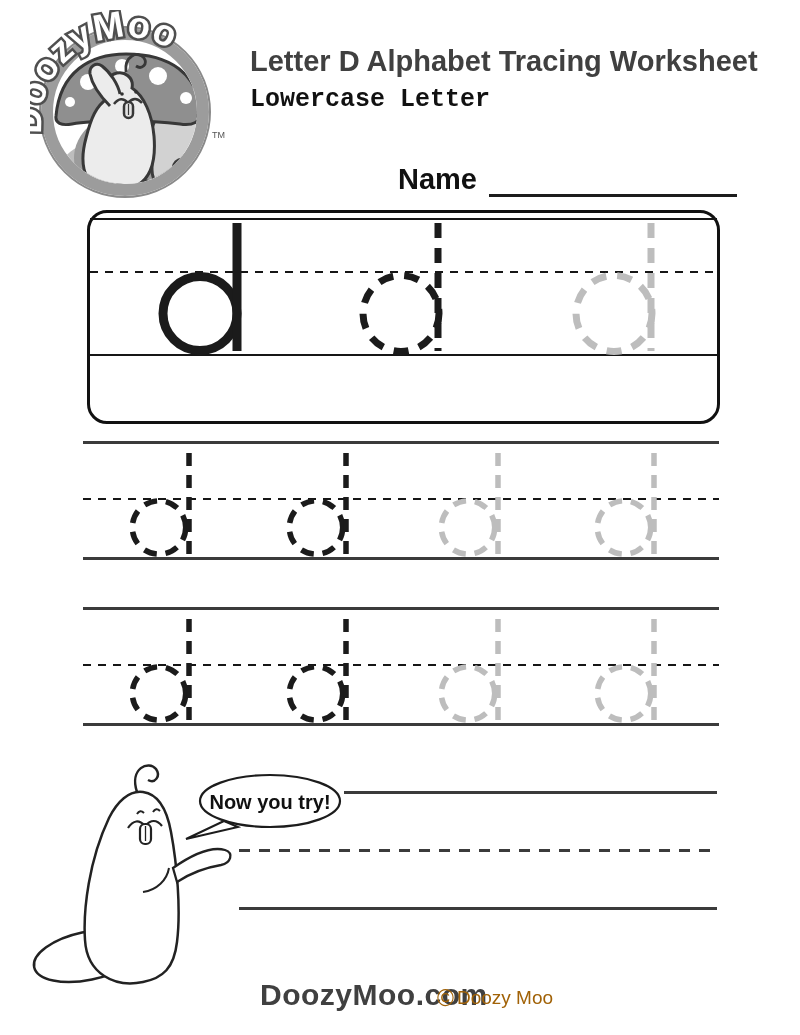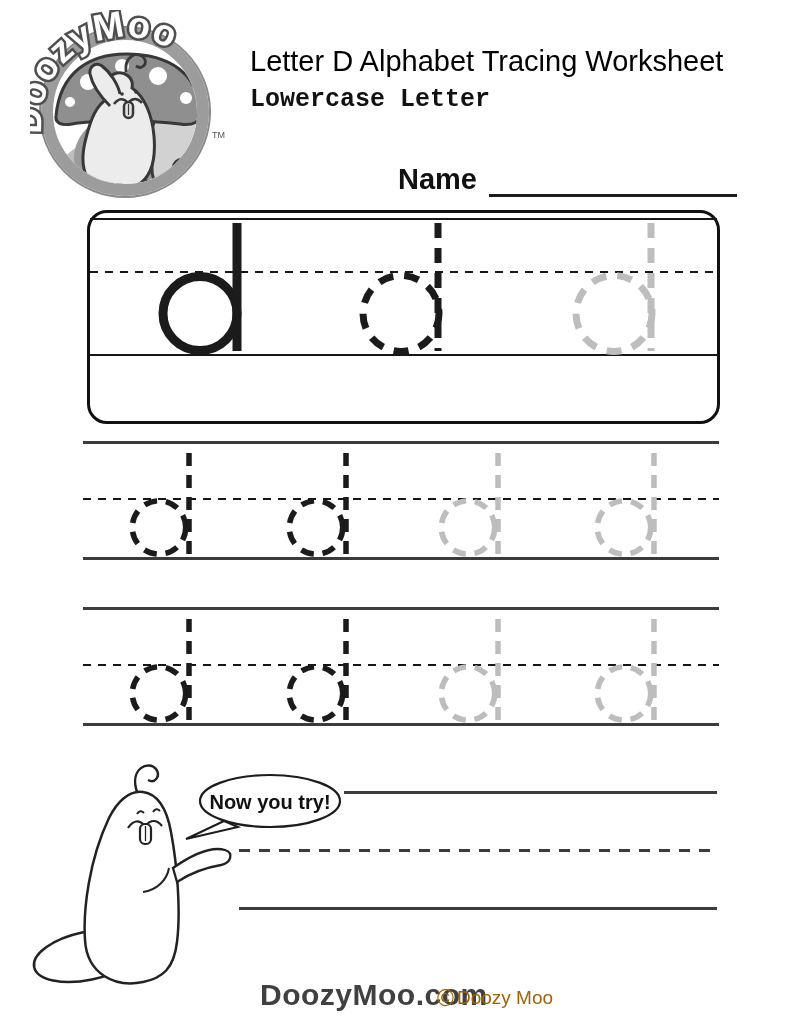--- a/index.html
+++ b/index.html
@@ -3,21 +3,21 @@
 <meta charset="utf-8">
 <style>
   html,body{margin:0;padding:0;background:#e8e8e8;}
   .page{
     position:relative;width:800px;height:1035px;background:#ffffff;
     font-family:"Liberation Sans", sans-serif;overflow:hidden;margin:0 auto;
   }
   
   .logo{position:absolute;left:30px;top:10px;width:195px;height:195px;}
   .title-block{position:absolute;left:250px;top:46px;width:520px;}
-  .title{font-size:29px;font-weight:400;color:#000000;line-height:1.1;}
+  .title{font-size:29px;font-weight:700;color:#404040;line-height:1.1;}
   .subtitle{font-size:25px;font-weight:700;color:#111;margin-top:7px;font-family:Liberation Mono, monospace;}
   .name-label{position:absolute;left:398px;top:163px;font-size:29px;font-weight:700;color:#111;}
   .name-line{position:absolute;left:489px;top:194px;width:248px;height:3px;background:#1c1c1c;}
 
   
   .example-box{
     position:absolute;left:87px;top:210px;width:633px;height:214px;
     border:3px solid #111;border-radius:20px;box-sizing:border-box;background:#fff;
   }
   .box-topline{position:absolute;left:0;top:5px;width:100%;height:2px;background:#161616;}

